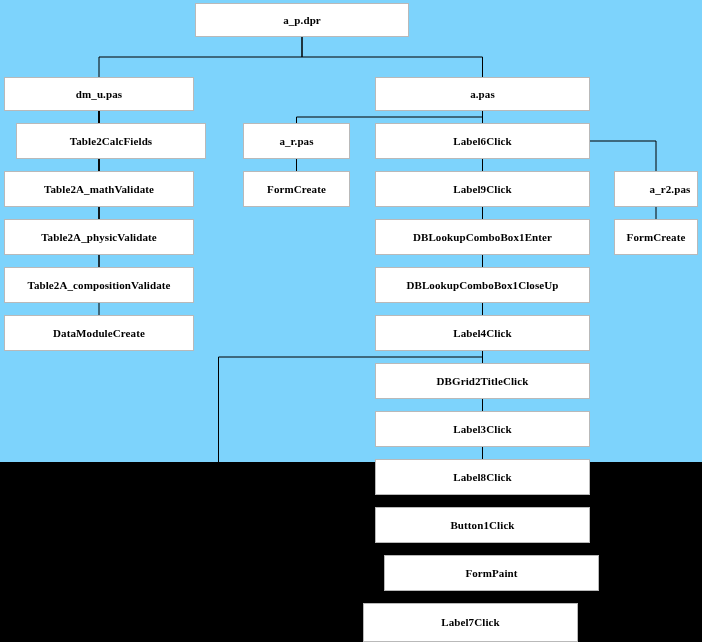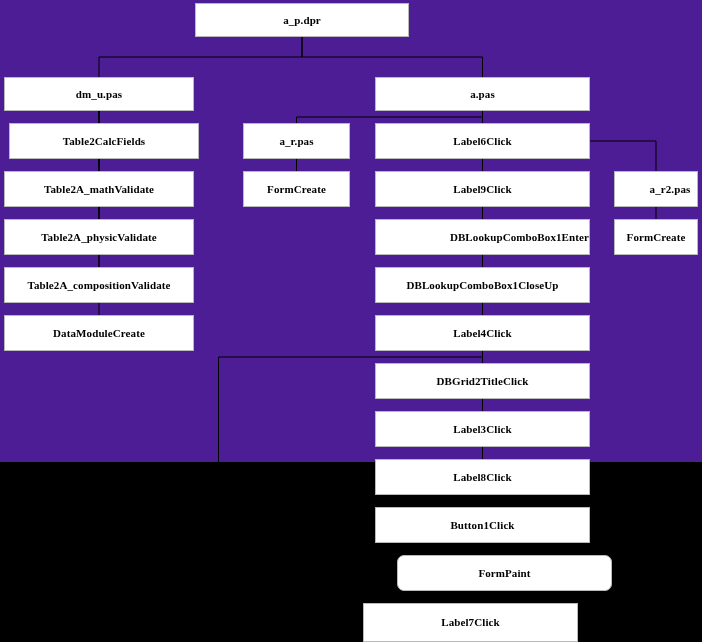--- a/index.html
+++ b/index.html
@@ -13,21 +13,21 @@
     position: relative;
     overflow: hidden;
     font-family: "Liberation Serif", "DejaVu Serif", serif;
   }
   #diagram {
     position: absolute;
     left: 0;
     top: 0;
     width: 702px;
     height: 462px;
-    background: #4c1d95;
+    background: #7dd3fc;
   }
   .node {
     position: absolute;
     box-sizing: border-box;
     background: #ffffff;
     border: 1px solid #b9b9b9;
     color: #000000;
     font-weight: bold;
     font-size: 11px;
     letter-spacing: 0.1px;
@@ -79,21 +79,21 @@
     </svg>
 <div class="node" style="left: 195px; top: 3px; width: 214px; height: 34px;">
       <span>a_p.dpr</span>
     </div>
     <div class="node" style="left: 375px; top: 77px; width: 215px; height: 34px;">
       <span>a.pas</span>
     </div>
     <div class="node" style="left: 4px; top: 77px; width: 190px; height: 34px;">
       <span>dm_u.pas</span>
     </div>
-    <div class="node" style="left: 9px; top: 123px; width: 190px; height: 36px;">
+    <div class="node" style="left: 16px; top: 123px; width: 190px; height: 36px;">
       <span>Table2CalcFields</span>
     </div>
     <div class="node" style="left: 243px; top: 123px; width: 107px; height: 36px;">
       <span>a_r.pas</span>
     </div>
     <div class="node" style="left: 375px; top: 123px; width: 215px; height: 36px;">
       <span>Label6Click</span>
     </div>
     <div class="node" style="left: 4px; top: 171px; width: 190px; height: 36px;">
       <span>Table2A_mathValidate</span>
@@ -103,21 +103,21 @@
     </div>
     <div class="node" style="left: 375px; top: 171px; width: 215px; height: 36px;">
       <span>Label9Click</span>
     </div>
     <div class="node" style="left: 614px; top: 171px; width: 84px; height: 36px; padding-left: 28px;">
       <span>a_r2.pas</span>
     </div>
     <div class="node" style="left: 4px; top: 219px; width: 190px; height: 36px;">
       <span>Table2A_physicValidate</span>
     </div>
-    <div class="node" style="left: 375px; top: 219px; width: 215px; height: 36px; justify-content: flex-end;">
+    <div class="node" style="left: 375px; top: 219px; width: 215px; height: 36px;">
       <span>DBLookupComboBox1Enter</span>
     </div>
     <div class="node" style="left: 614px; top: 219px; width: 84px; height: 36px;">
       <span>FormCreate</span>
     </div>
     <div class="node" style="left: 4px; top: 267px; width: 190px; height: 36px;">
       <span>Table2A_compositionValidate</span>
     </div>
     <div class="node" style="left: 375px; top: 267px; width: 215px; height: 36px;">
       <span>DBLookupComboBox1CloseUp</span>
@@ -133,19 +133,19 @@
     </div>
     <div class="node" style="left: 375px; top: 411px; width: 215px; height: 36px;">
       <span>Label3Click</span>
     </div>
     <div class="node" style="left: 375px; top: 459px; width: 215px; height: 36px;">
       <span>Label8Click</span>
     </div>
     <div class="node" style="left: 375px; top: 507px; width: 215px; height: 36px;">
       <span>Button1Click</span>
     </div>
-    <div class="node" style="left: 397px; top: 555px; width: 215px; height: 36px; border-radius: 7px;">
+    <div class="node" style="left: 384px; top: 555px; width: 215px; height: 36px;">
       <span>FormPaint</span>
     </div>
     <div class="node" style="left: 363px; top: 603px; width: 215px; height: 39px;">
       <span>Label7Click</span>
     </div>
   </div>
 
 </body></html>

